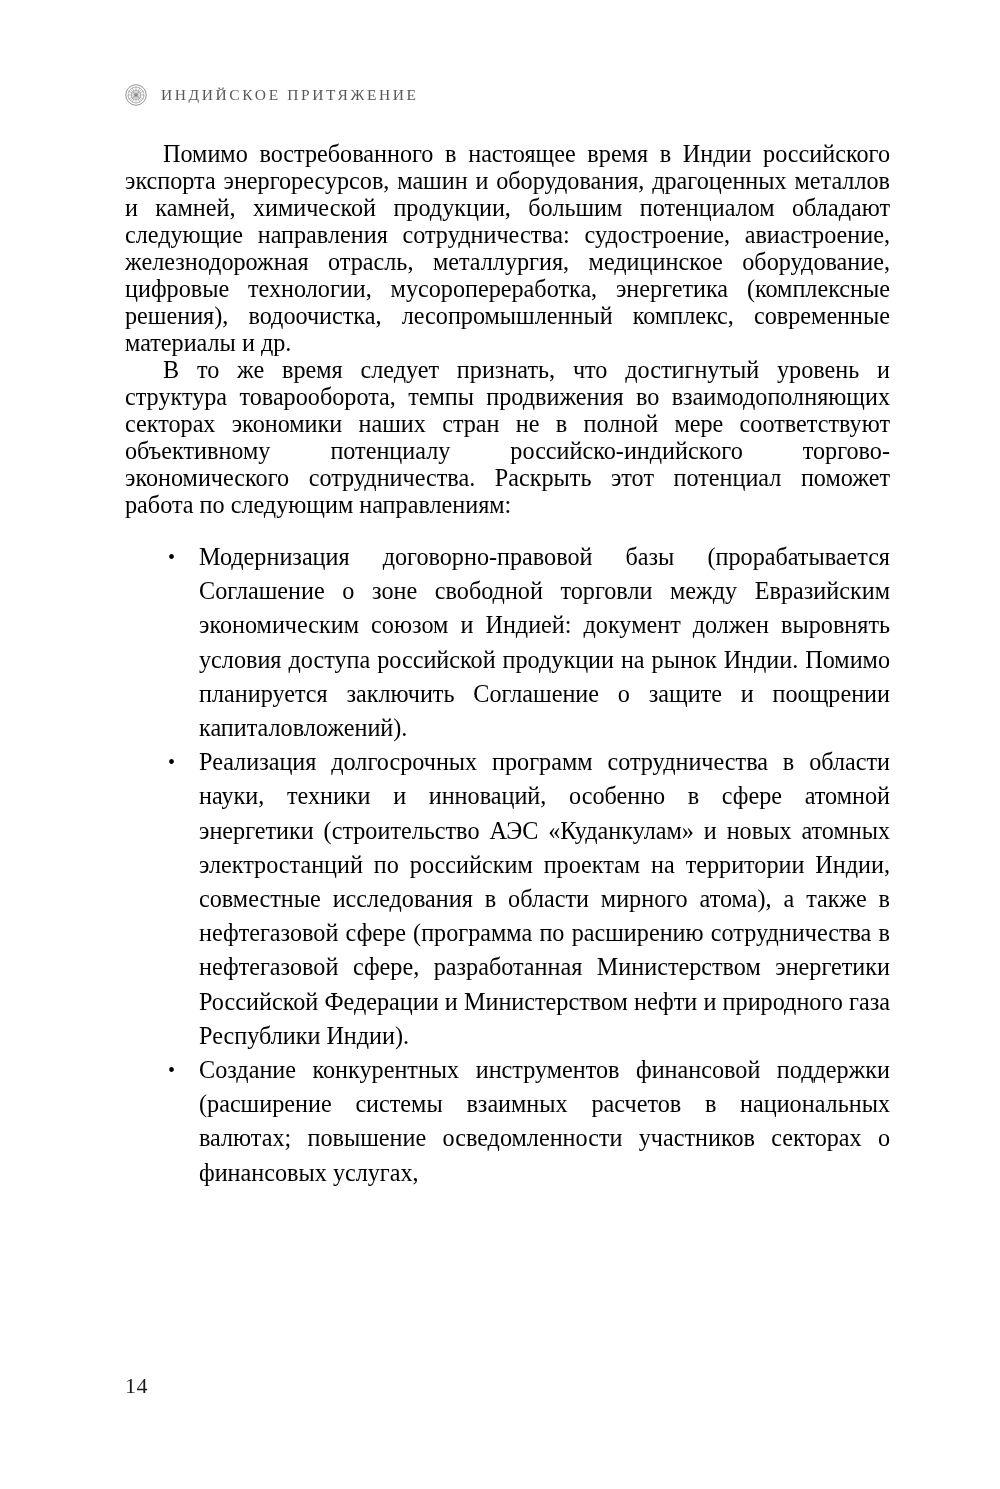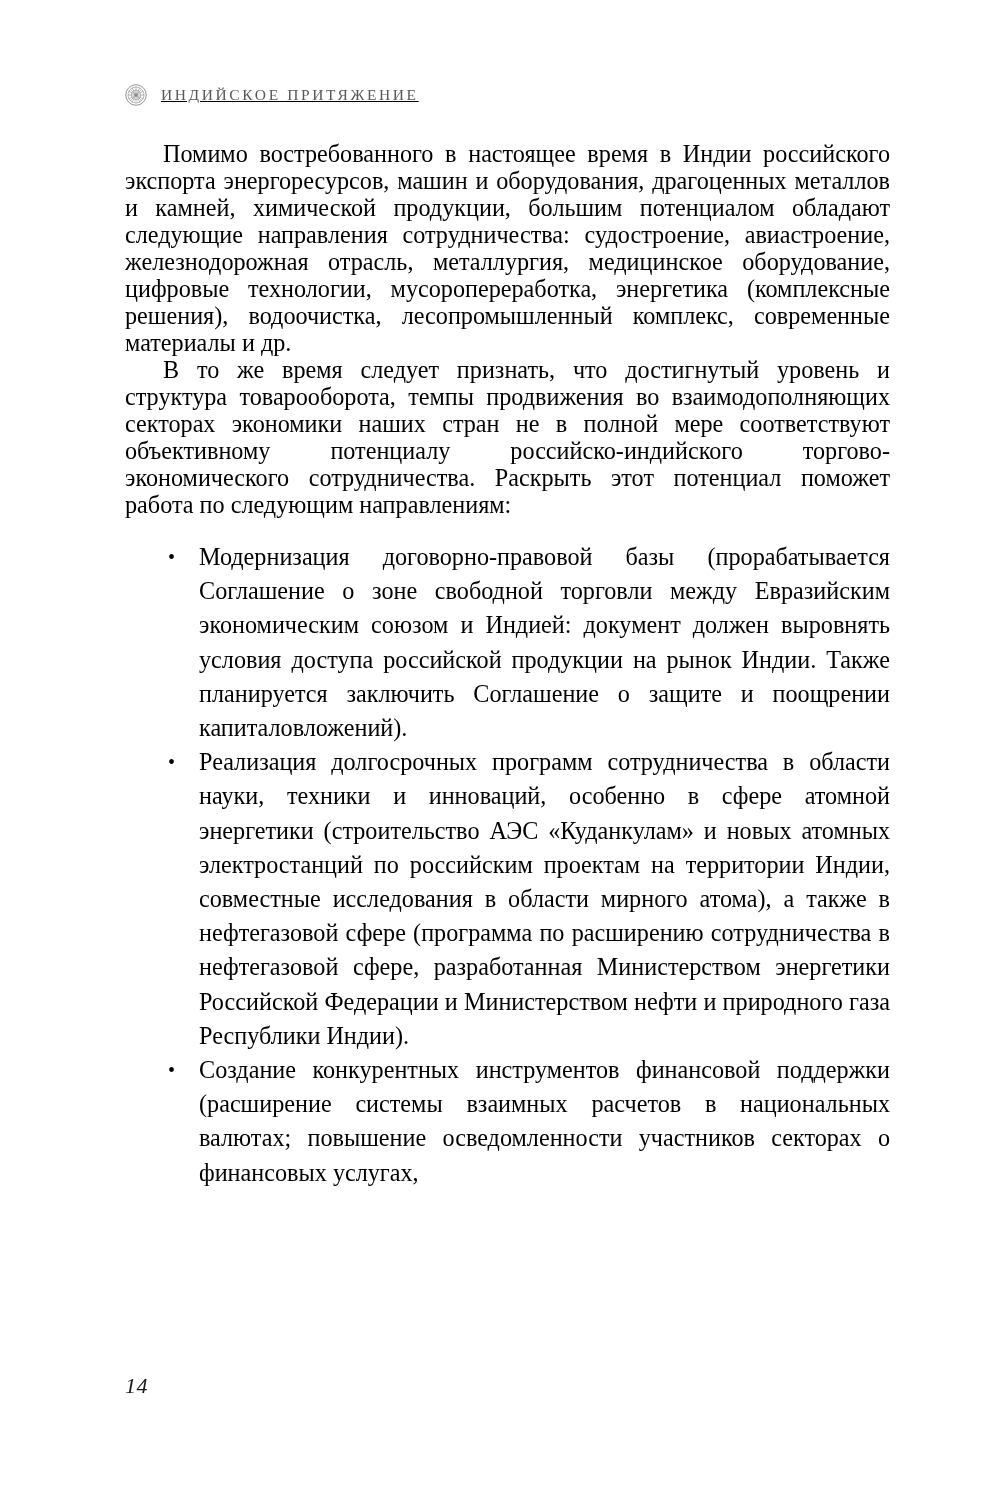--- a/index.html
+++ b/index.html
@@ -26,21 +26,20 @@
   
   .running-head {
     position: absolute;
     left: 125px;
     top: 80px;
     width: 765px;
     height: 30px;
     display: flex;
     align-items: center;
     gap: 14px;
-    text-decoration: underline;
   }
   .head-ornament {
     width: 22px;
     height: 22px;
     flex: 0 0 22px;
     display: block;
     opacity: .72;
   }
   .head-title {
     font-family: "Liberation Serif", "DejaVu Serif", serif;
@@ -103,21 +102,20 @@
 
   
   .folio {
     position: absolute;
     left: 125px;
     top: 1375px;
     font-size: 22px;
     line-height: 1;
     color: #1a1a1a;
     letter-spacing: .5px;
-    font-style: italic;
   }
 </style>
 </head>
 <body>
 
 <div class="page">
 
   <div class="running-head">
     <svg class="head-ornament" viewBox="0 0 44 44" aria-hidden="true">
       <circle cx="22" cy="22" r="20.5" fill="none" stroke="#5a5a5c" stroke-width="1.8"></circle>
@@ -140,21 +138,21 @@
 
   <div class="textblock">
 
     <p class="para">Помимо востребованного в настоящее время в Индии российского экспорта энергоресурсов, машин и оборудования, драгоценных металлов и камней, химической продукции, большим потенциалом обладают следующие направления сотрудничества: судостроение, авиастроение, железнодорожная отрасль, металлургия, медицинское оборудование, цифровые технологии, мусоропереработка, энергетика (комплексные решения), водоочистка, лесопромышленный комплекс, современные материалы и др.</p>
 
     <p class="para">В то же время следует признать, что достигнутый уровень и структура товарооборота, темпы продвижения во взаимодополняющих секторах экономики наших стран не в полной мере соответствуют объективному потенциалу российско-индийского торгово-экономического сотрудничества. Раскрыть этот потенциал поможет работа по следующим направлениям:</p>
 
     <ul class="bullets">
       <li>
         <span class="bullet-marker">•</span>
-        <span class="bullet-text">Модернизация договорно-правовой базы (прорабатывается Соглашение о зоне свободной торговли между Евразийским экономическим союзом и Индией: документ должен выровнять условия доступа российской продукции на рынок Индии. Также планируется заключить Соглашение о защите и поощрении капиталовложений).</span>
+        <span class="bullet-text">Модернизация договорно-правовой базы (прорабатывается Соглашение о зоне свободной торговли между Евразийским экономическим союзом и Индией: документ должен выровнять условия доступа российской продукции на рынок Индии. Помимо планируется заключить Соглашение о защите и поощрении капиталовложений).</span>
       </li>
       <li>
         <span class="bullet-marker">•</span>
         <span class="bullet-text">Реализация долгосрочных программ сотрудничества в области науки, техники и инноваций, особенно в сфере атомной энергетики (строительство АЭС «Куданкулам» и новых атомных электростанций по российским проектам на территории Индии, совместные исследования в области мирного атома), а также в нефтегазовой сфере (программа по расширению сотрудничества в нефтегазовой сфере, разработанная Министерством энергетики Российской Федерации и Министерством нефти и природного газа Республики Индии).</span>
       </li>
       <li>
         <span class="bullet-marker">•</span>
         <span class="bullet-text">Создание конкурентных инструментов финансовой поддержки (расширение системы взаимных расчетов в национальных валютах; повышение осведомленности участников секторах о финансовых услугах,</span>
       </li>
     </ul>

